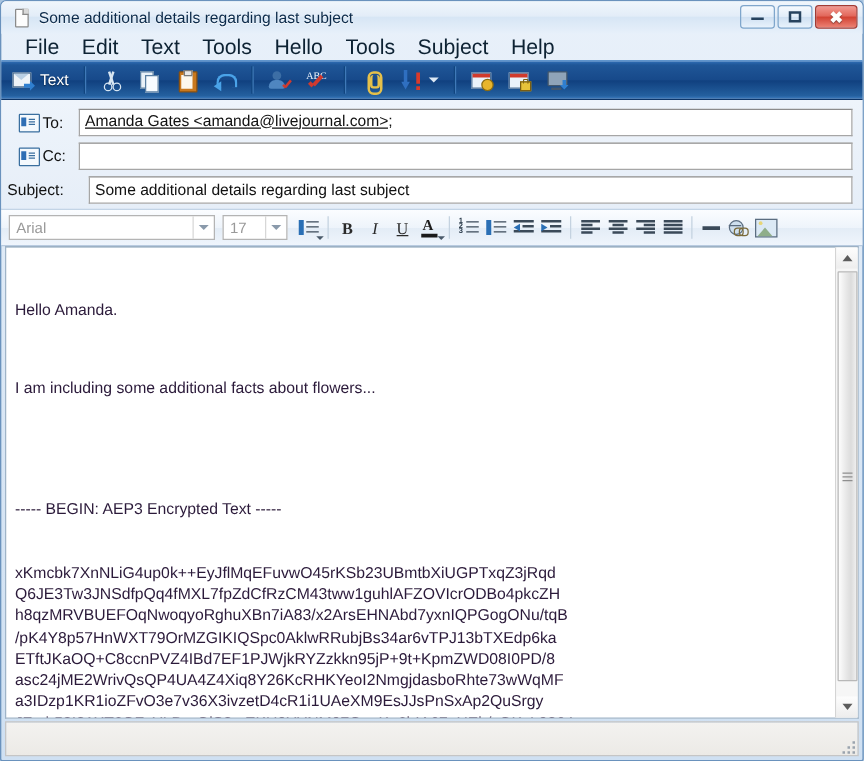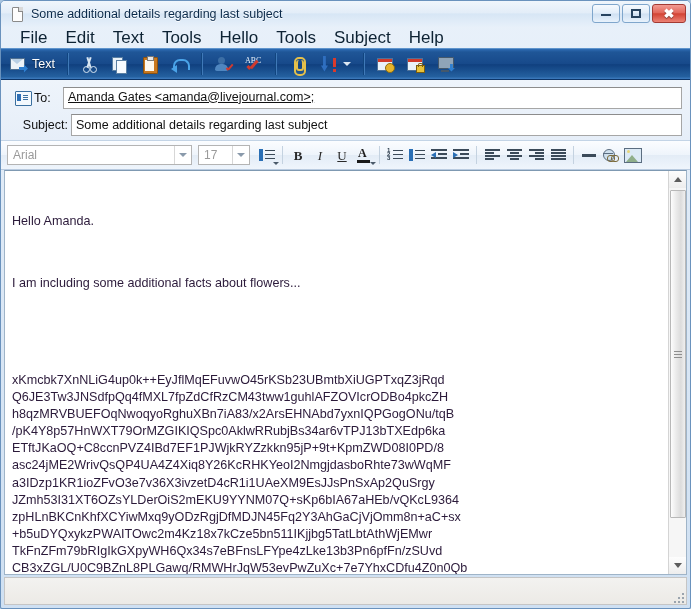--- a/index.html
+++ b/index.html
@@ -120,21 +120,21 @@
   .ico-offl .arw{position:absolute;right:0;bottom:1px;width:7px;height:8px;background:#2f7fd0;clip-path:polygon(30% 0,70% 0,70% 55%,100% 55%,50% 100%,0 55%,30% 55%);}
   
   .addr-pane{
     flex:0 0 auto;padding:6px 8px 4px 8px;
     background:linear-gradient(to bottom,#eef4fb,#e6eef8);
   }
   .addr-row{display:flex;align-items:center;height:23px;margin-bottom:4px;}
   .addr-btn{
     width:54px;display:flex;align-items:center;gap:4px;flex:0 0 54px;padding-left:6px;box-sizing:border-box;
   }
-  .addr-btn.subject{width:62px;flex:0 0 62px;padding-left:0;justify-content:flex-end;padding-right:3px;}
+  .addr-btn.subject{width:62px;flex:0 0 62px;padding-left:0;justify-content:flex-end;padding-right:20px;}
   .bookicon{width:15px;height:13px;position:relative;flex:0 0 15px;}
   .bookicon .sq{position:absolute;left:0;top:0;width:15px;height:13px;border:1px solid #3a6f9f;background:#f4f9fd;border-radius:1px;}
   .bookicon .bl{position:absolute;left:2px;top:3px;width:4px;height:7px;background:#2f6fb5;}
   .bookicon .l1,.bookicon .l2,.bookicon .l3{position:absolute;left:8px;height:1px;background:#3a6f9f;width:5px;}
   .bookicon .l1{top:4px;} .bookicon .l2{top:6px;} .bookicon .l3{top:8px;}
   .addr-label{font-size:12.5px;color:#111;}
   .addr-input{
     flex:1;height:22px;box-sizing:border-box;
     border:1px solid #a6a6a6;border-top-color:#8c8c8c;background:#fff;
     font-family:"Liberation Sans",sans-serif;font-size:12.5px;color:#111;
@@ -155,21 +155,21 @@
   }
   .combo{
     height:20px;border:1px solid #b4b4b4;background:#fff;display:flex;align-items:center;
     box-sizing:border-box;margin-right:6px;
   }
   .combo .val{flex:1;font-size:12px;color:#9a9a9a;padding-left:5px;white-space:nowrap;overflow:hidden;}
   .combo .dd{
     width:16px;height:18px;display:flex;align-items:center;justify-content:center;
     border-left:1px solid #d7d7d7;
   }
-  .combo-font{width:185px;}
+  .combo-font{width:165px;}
   .combo-size{width:52px;}
   .caret-gray{width:0;height:0;border-left:4px solid transparent;border-right:4px solid transparent;border-top:4px solid #8a9aab;}
   .fb{width:22px;height:22px;display:flex;align-items:center;justify-content:center;position:relative;}
   .fsep{width:1px;height:18px;background:#c4d2e0;margin:0 4px;}
   .gl{font-size:13px;color:#2a2a2a;font-family:"Liberation Serif",serif;line-height:1;}
   .gl-b{font-weight:bold;} .gl-i{font-style:italic;} .gl-u{text-decoration:underline;}
   .fcolor{position:relative;width:16px;height:16px;}
   .fcolor .a{position:absolute;left:2px;top:0;font-size:12px;font-weight:bold;font-family:"Liberation Serif",serif;color:#1c1c1c;line-height:1;}
   .fcolor .bar{position:absolute;left:1px;bottom:0;width:13px;height:3px;background:#1a1a1a;}
   .mini-caret{position:absolute;right:-1px;bottom:1px;width:0;height:0;border-left:3px solid transparent;border-right:3px solid transparent;border-top:3px solid #4a5a6a;}
@@ -362,20 +362,33 @@
             <span class="l2"></span>
             <span class="l3"></span>
           </span>
         <span class="addr-label">To:</span>
       </div>
       <div class="to-box">
         <span class="to-value">Amanda Gates &lt;amanda@livejournal.com&gt;;</span>
       </div>
     </div>
 
+    <div class="addr-row">
+      <div class="addr-btn">
+        <span class="bookicon">
+            <span class="sq"></span>
+            <span class="bl"></span>
+            <span class="l1"></span>
+            <span class="l2"></span>
+            <span class="l3"></span>
+          </span>
+        <span class="addr-label">Cc:</span>
+      </div>
+      <input class="addr-input" value="" style="">
+    </div>
 
     <div class="addr-row" style="margin-bottom:0;">
       <div class="addr-btn subject">
         <span class="addr-label">Subject:</span>
       </div>
       <input class="addr-input" value="Some additional details regarding last subject" style="">
     </div>
   </div>
 
   <div class="fmtbar">
@@ -508,20 +521,21 @@
     <div class="fb">
         <span class="img-ico"></span>
       </div>
   </div>
 
   <div class="bodywrap">
     <div class="bodytext">
       <div class="para">Hello Amanda.</div>
       <div class="para">I am including some additional facts about flowers...</div>
       <div class="cipher">
+        <div>----- BEGIN: AEP3 Encrypted Text -----</div>
         <div id="cipher-text">xKmcbk7XnNLiG4up0k++EyJflMqEFuvwO45rKSb23UBmtbXiUGPTxqZ3jRqd
 Q6JE3Tw3JNSdfpQq4fMXL7fpZdCfRzCM43tww1guhlAFZOVIcrODBo4pkcZH
 h8qzMRVBUEFOqNwoqyoRghuXBn7iA83/x2ArsEHNAbd7yxnIQPGogONu/tqB
 /pK4Y8p57HnWXT79OrMZGIKIQSpc0AklwRRubjBs34ar6vTPJ13bTXEdp6ka
 ETftJKaOQ+C8ccnPVZ4IBd7EF1PJWjkRYZzkkn95jP+9t+KpmZWD08I0PD/8
 asc24jME2WrivQsQP4UA4Z4Xiq8Y26KcRHKYeoI2NmgjdasboRhte73wWqMF
 a3IDzp1KR1ioZFvO3e7v36X3ivzetD4cR1i1UAeXM9EsJJsPnSxAp2QuSrgy
 JZmh53I31XT6OZsYLDerOiS2mEKU9YYNM07Q+sKp6bIA67aHEb/vQKcL9364
 zpHLnBKCnKhfXCYiwMxq9yODzRgjDfMDJN45Fq2Y3AhGaCjVjOmm8n+aC+sx
 +b5uDYQxykzPWAITOwc2m4Kz18x7kCze5bn511IKjjbg5TatLbtAthWjEMwr

